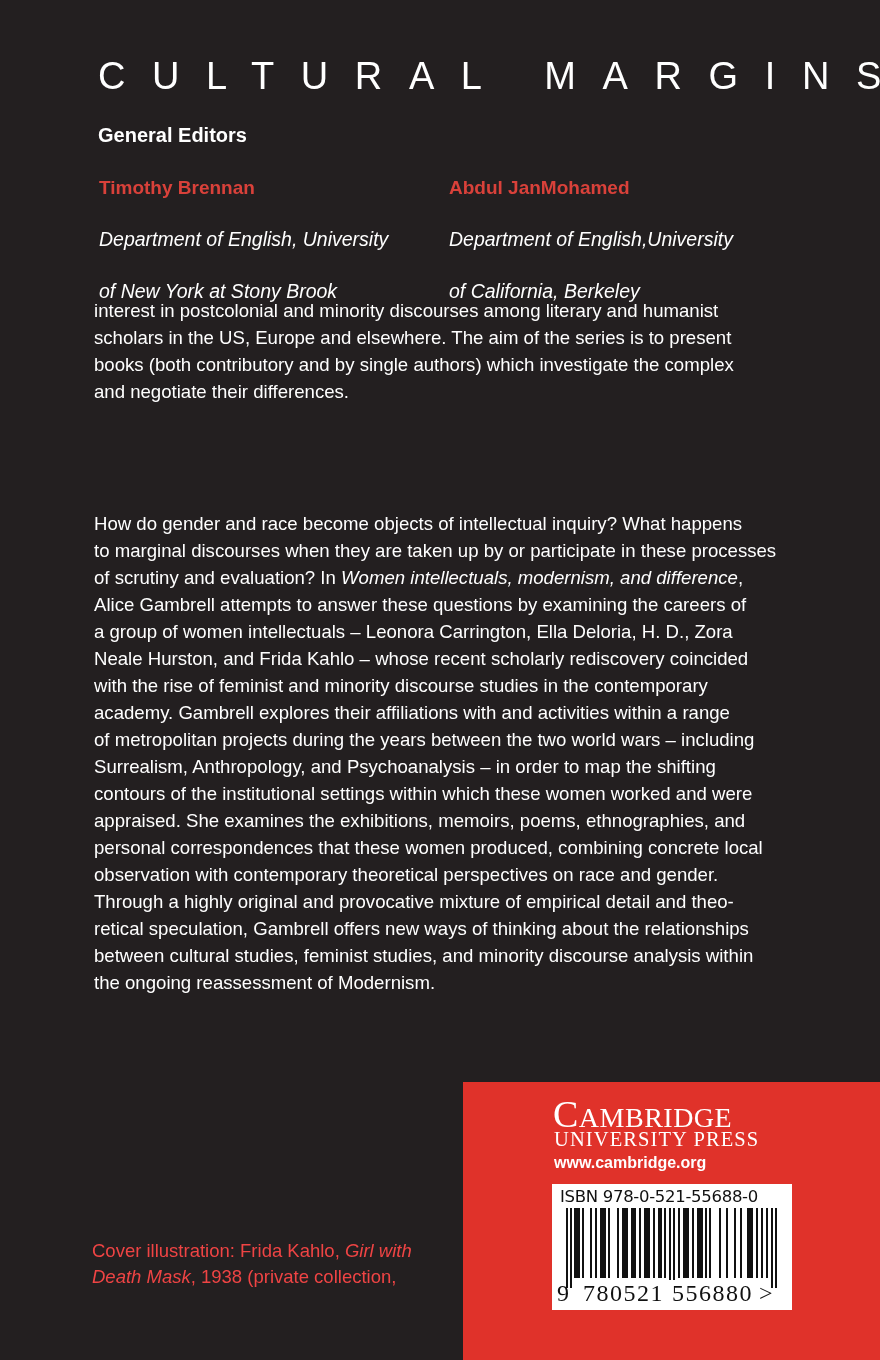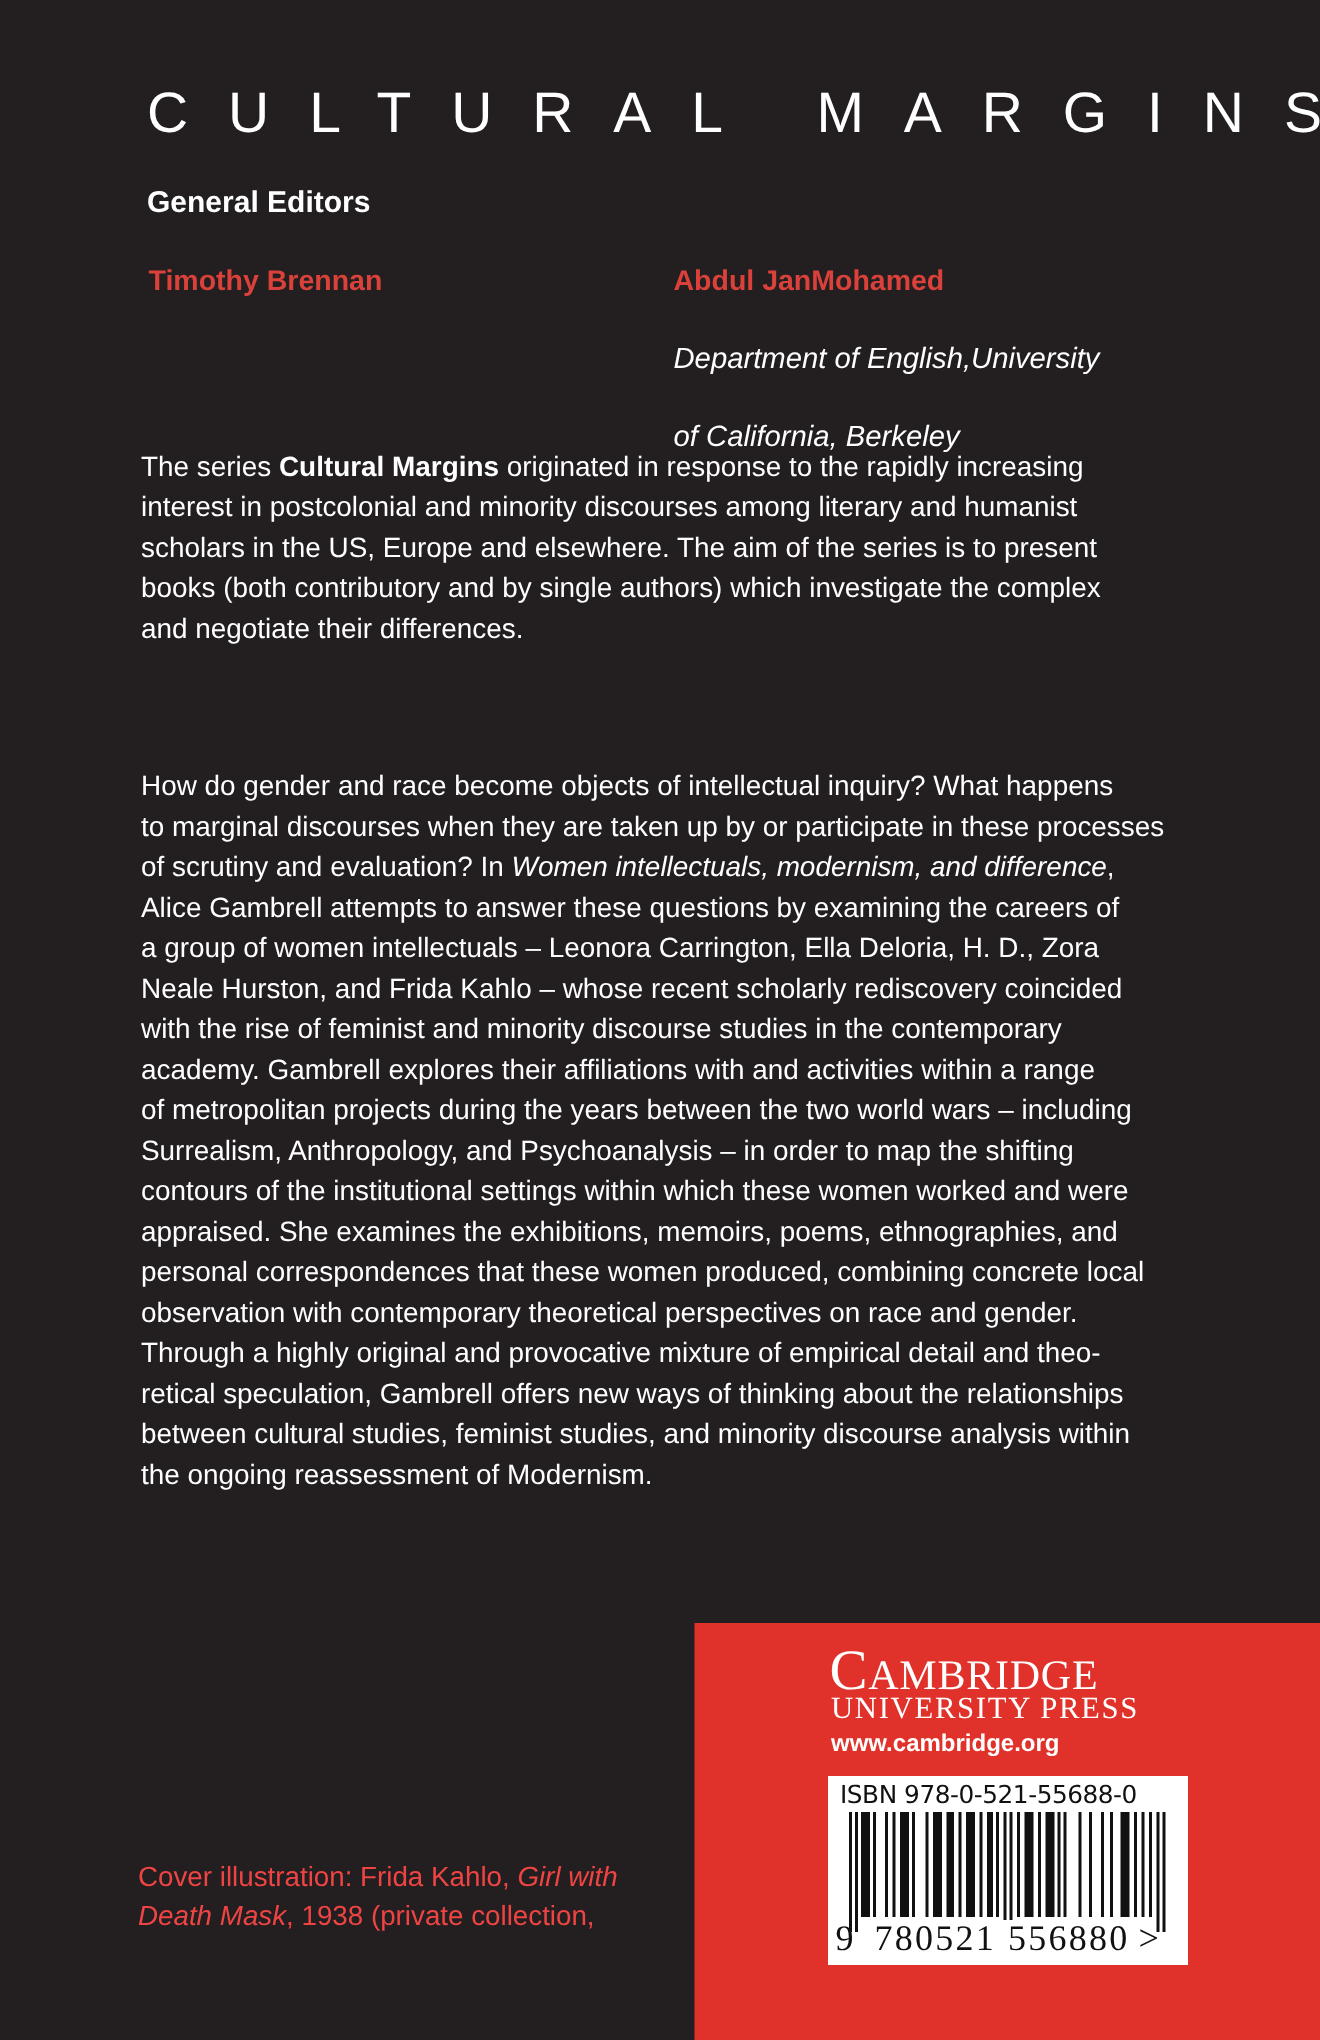--- a/index.html
+++ b/index.html
@@ -152,32 +152,35 @@
 <body>
 
 <div class="page">
 
   <div class="series-title">CULTURAL MARGINS</div>
 
   <div class="editors-heading">General Editors</div>
 
   <div class="editor e1">
     <div class="editor-name">Timothy Brennan</div>
+    <div class="editor-aff">
+      <div>Department of English, University</div>
+      <div>of New York at Stony Brook</div>
+    </div>
   </div>
 
   <div class="editor e2">
     <div class="editor-name">Abdul JanMohamed</div>
     <div class="editor-aff">
       <div>Department of English,University</div>
       <div>of California, Berkeley</div>
     </div>
   </div>
 
   <div class="para para1">
-    <span class="line"><span>The series </span><b>Cultural Margins</b><span> originated in response to the rapidly increasing</span></span>
     <span class="line">interest in postcolonial and minority discourses among literary and humanist</span>
     <span class="line">scholars in the US, Europe and elsewhere. The aim of the series is to present</span>
     <span class="line">books (both contributory and by single authors) which investigate the complex</span>
     <span class="line">and negotiate their differences.</span>
   </div>
 
   <div class="para para2">
     <span class="line">How do gender and race become objects of intellectual inquiry? What happens</span>
     <span class="line">to marginal discourses when they are taken up by or participate in these processes</span>
     <span class="line"><span>of scrutiny and evaluation? In </span><i>Women intellectuals, modernism, and difference</i><span>,</span></span>

